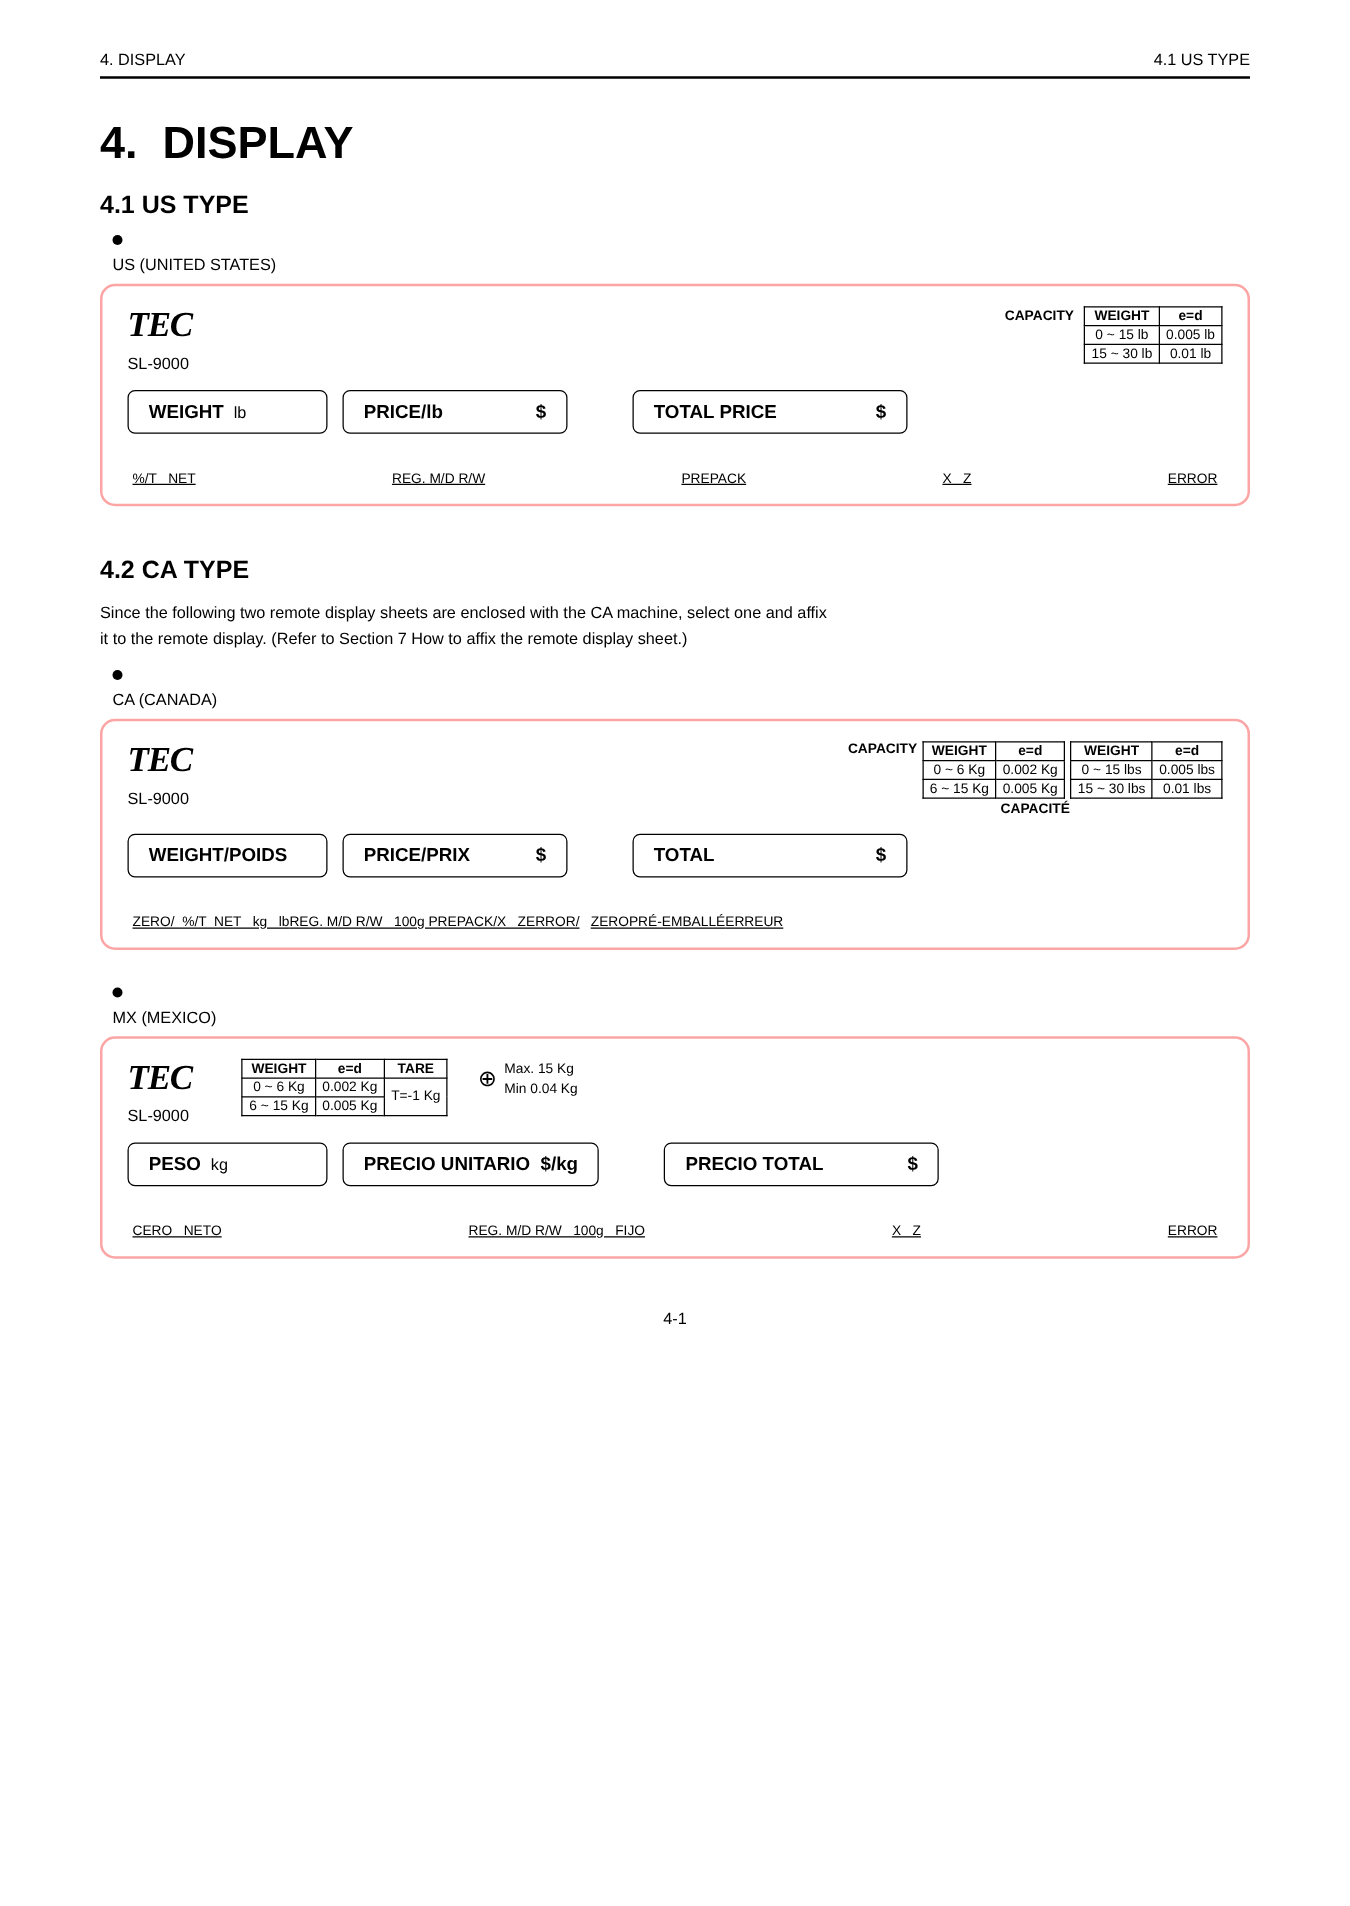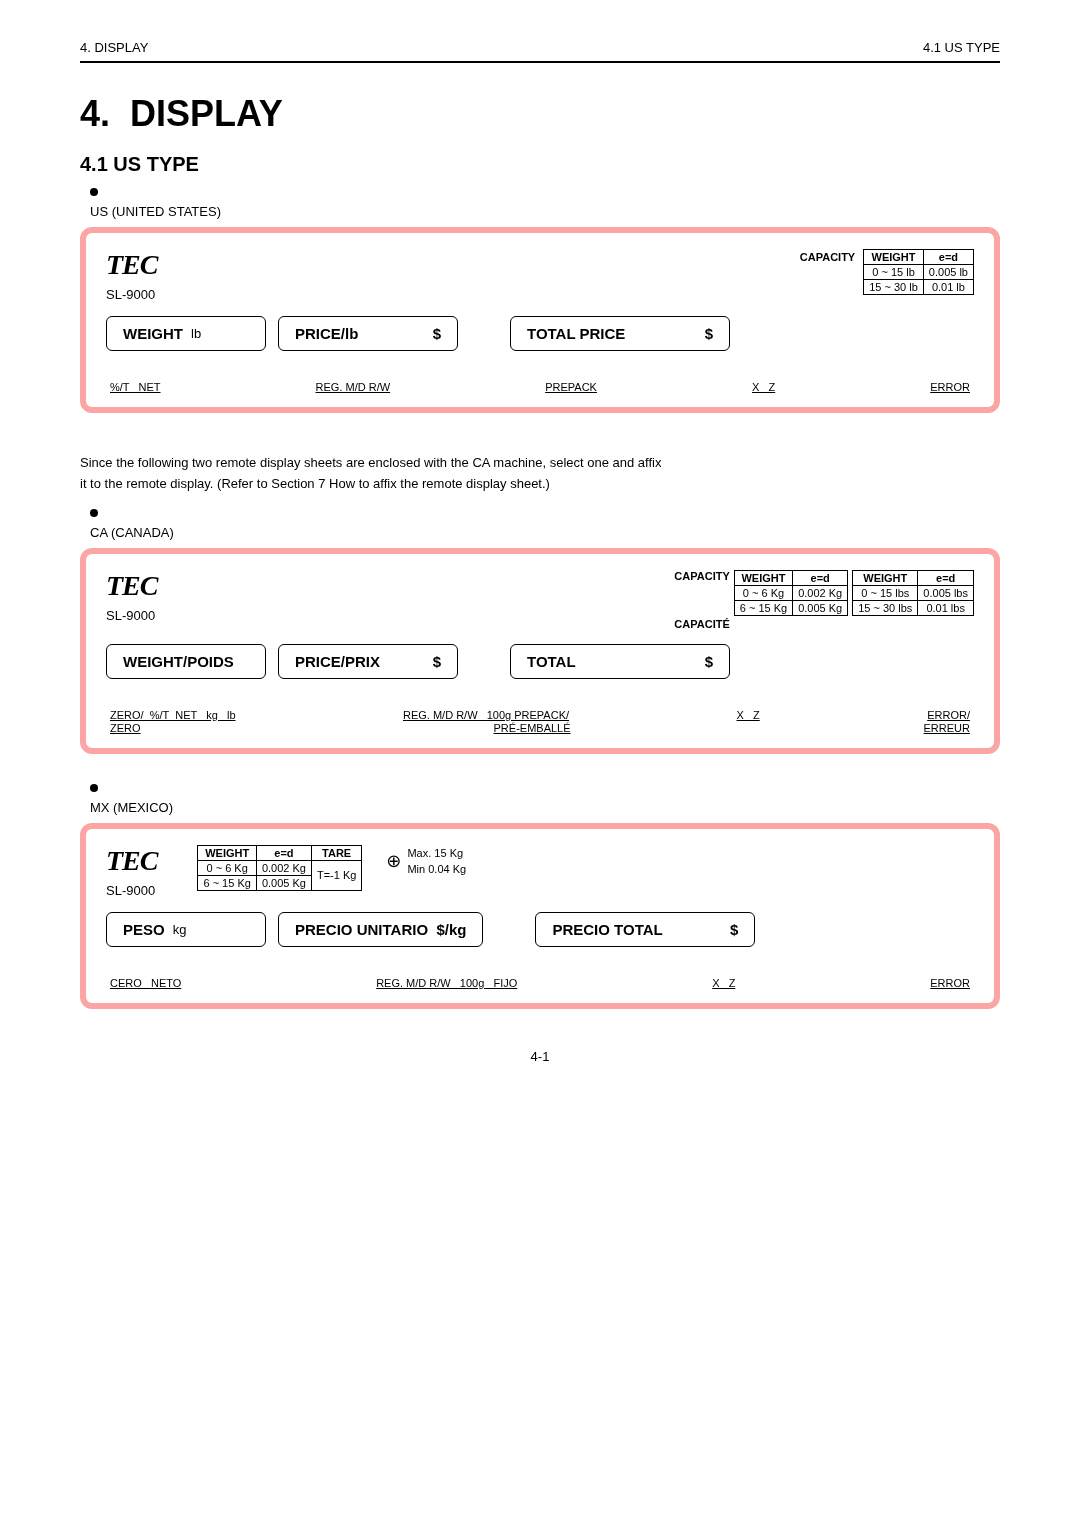--- a/index.html
+++ b/index.html
@@ -42,21 +42,21 @@
     .bullet-dot {
       width: 8px;
       height: 8px;
       background: #000;
       border-radius: 50%;
       flex-shrink: 0;
     }
 
     
     .display-panel {
-      border: 6px solid #fca5a5;
+      border: 2px solid #fca5a5;
       border-radius: 12px;
       padding: 16px 20px 14px 20px;
       margin-bottom: 30px;
       position: relative;
     }
     .panel-top-row {
       display: flex;
       align-items: flex-start;
       gap: 20px;
       margin-bottom: 14px;
@@ -249,20 +249,21 @@
       <span>%/T &nbsp; NET</span>
       <span>REG. M/D R/W</span>
       <span>PREPACK</span>
       <span>X &nbsp; Z</span>
       <span>ERROR</span>
     </div>
   </div>
 </div>
 
 <div class="section-block">
+  <h2 class="subsection-title">4.2 CA TYPE</h2>
 
   <p class="description-text">
     <span>Since the following two remote display sheets are enclosed with the CA machine, select one and affix</span><br>
     <span>it to the remote display.  (Refer to Section 7 How to affix the remote display sheet.)</span>
   </p>
 
   <div class="subsection-block">
     <div class="bullet-item">
       <span class="bullet-dot"></span>
       <span>CA (CANADA)</span>
@@ -307,41 +308,41 @@
                   <td>0 ~ 15 lbs</td>
                   <td>0.005 lbs</td>
                 </tr>
                 <tr>
                   <td>15 ~ 30 lbs</td>
                   <td>0.01 lbs</td>
                 </tr>
               </tbody>
             </table>
           </div>
-          <div style="display:flex; align-items:center; gap:4px; margin-left:0;">
+          <div style="display:flex; align-items:center; gap:4px; margin-left:0;justify-content:center;">
             <span style="font-size:11px; font-weight:bold; white-space:nowrap;">CAPACITÉ</span>
           </div>
         </div>
       </div>
 
       <div class="display-boxes-row">
         <div class="display-box weight-box">
           <span>WEIGHT/POIDS</span>
         </div>
         <div class="display-box price-box">
           <span>PRICE/PRIX</span>
           <span class="currency">$</span>
         </div>
         <div class="display-box total-box">
           <span>TOTAL</span>
           <span class="currency">$</span>
         </div>
       </div>
 
-      <div style="display:flex; flex-direction:column; gap:1px;">
+      <div style="display:flex; gap:1px;">
         <div class="status-row">
           <span>ZERO/ &nbsp;%/T &nbsp;NET &nbsp; kg &nbsp; lb</span>
           <span>REG. M/D R/W &nbsp; 100g PREPACK/</span>
           <span>X &nbsp; Z</span>
           <span>ERROR/</span>
         </div>
         <div class="status-row">
           <span>ZERO</span>
           <span>PRÉ-EMBALLÉ</span>
           <span>ERREUR</span>

